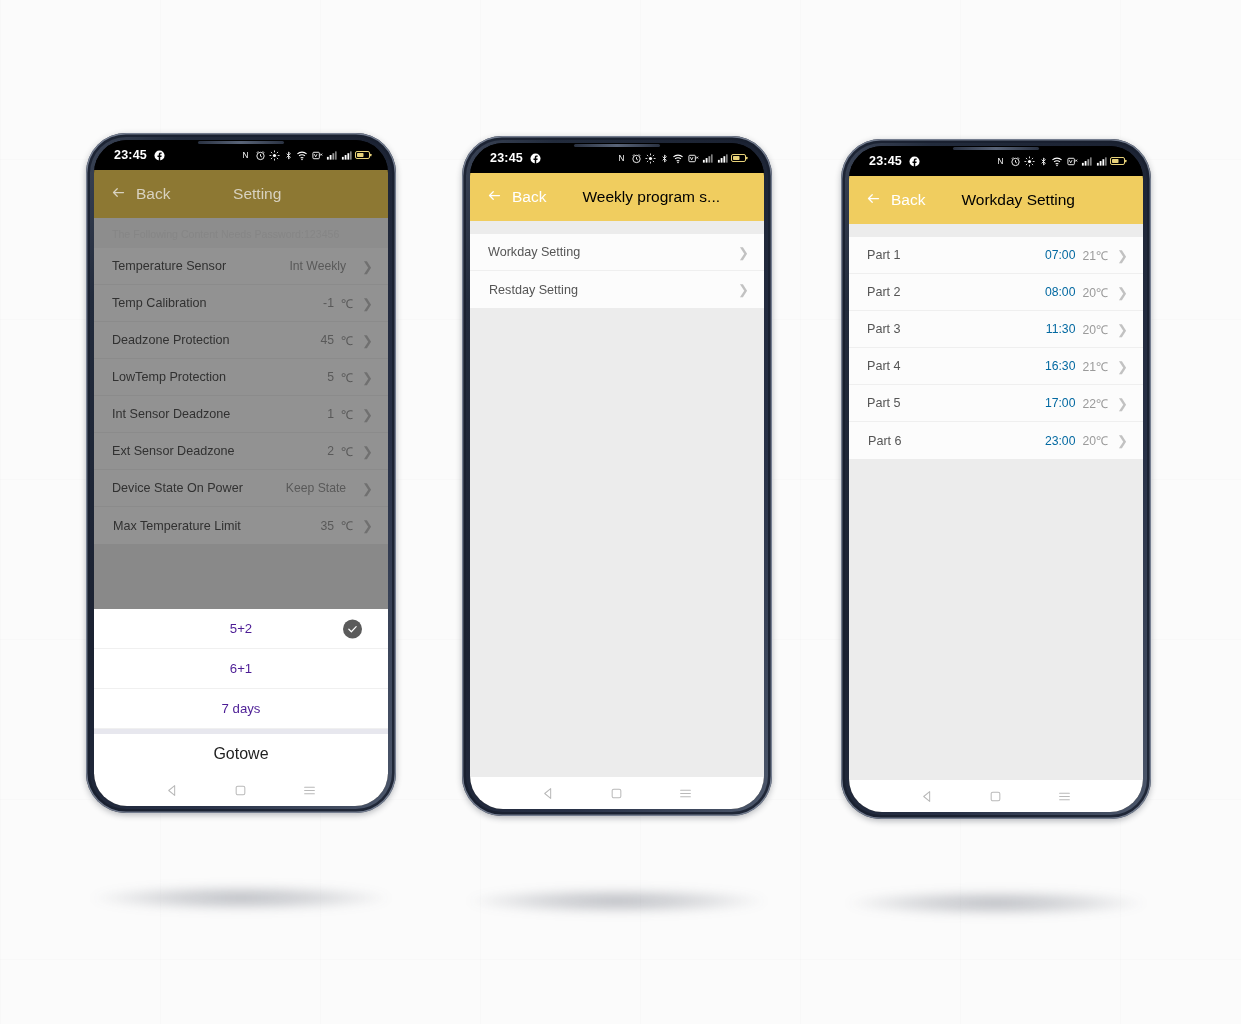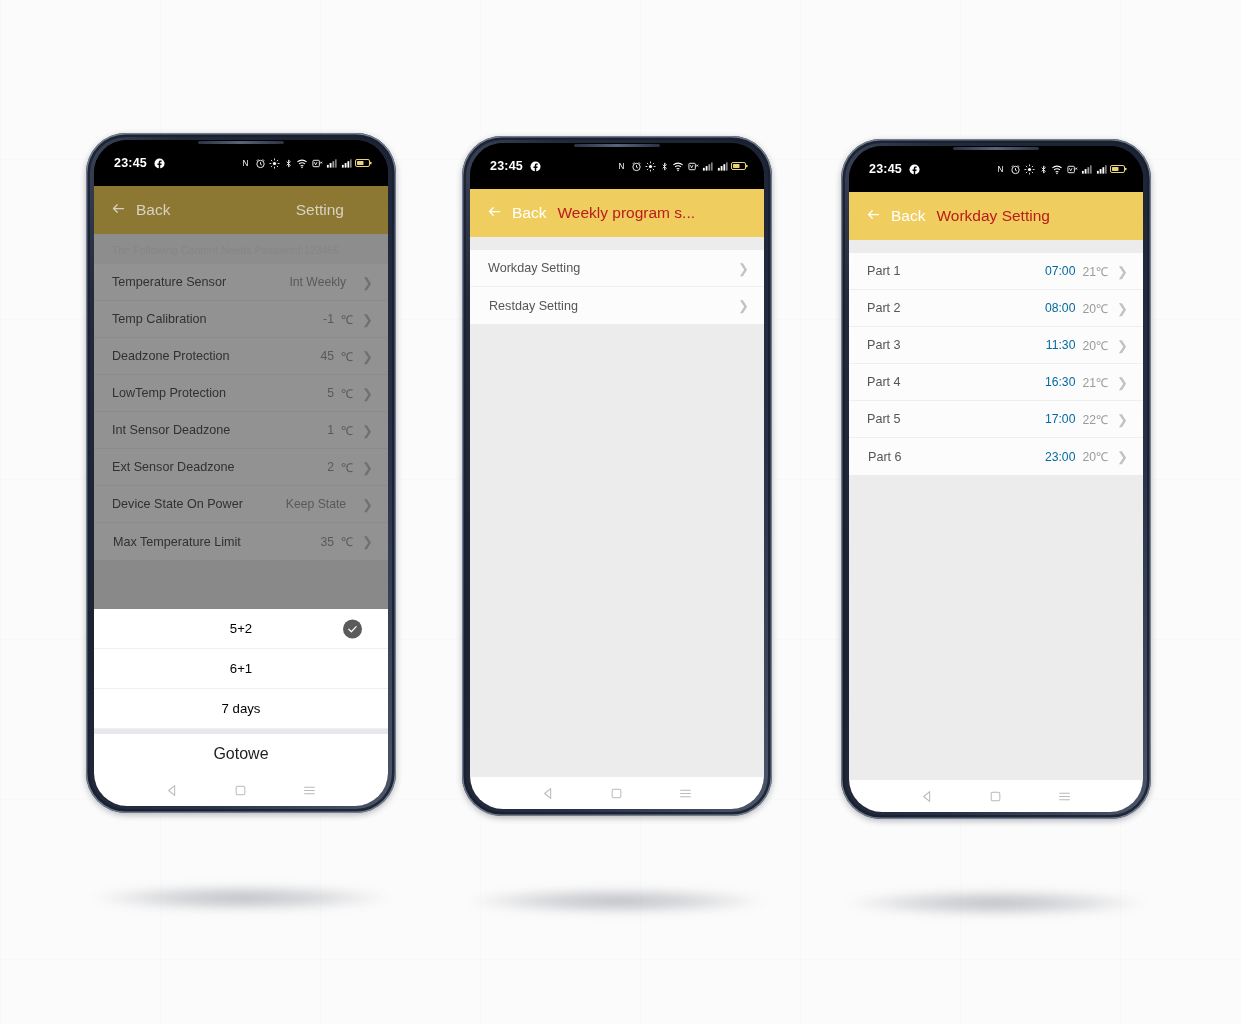--- a/index.html
+++ b/index.html
@@ -52,41 +52,41 @@
   }
   .speaker-slit {
     position: absolute; top: 1px; left: 50%; transform: translateX(-50%);
     width: 86px; height: 3px; border-radius: 2px;
     background: linear-gradient(90deg,#2a3242,#596478,#2a3242);
     z-index: 7;
   }
 
   
   .statusbar {
-    height: 46px; background: #000; color: #fff;
+    height: 30px; background: #000; color: #fff;
     display: flex; align-items: center; justify-content: space-between;
     padding: 0 16px 0 20px; flex: 0 0 auto; position: relative; z-index: 5;
   }
   .sb-left { display:flex; align-items:center; gap:7px; }
   .sb-time { font-size: 12.5px; font-weight: 600; letter-spacing:.2px; }
   .sb-right { display:flex; align-items:center; gap:3.5px; }
   .sb-ico { display:block; }
 
   
   .appbar {
     flex: 0 0 auto; height: 48px;
     background: #f0cd5f;
     display: flex; align-items: center; padding: 0 0 0 16px;
     position: relative; z-index: 4;
   }
   .appbar.dim { background: #8d7833; }
   .back-grp { display:flex; align-items:flex-start; gap:9px; cursor:pointer; }
   .back-label { color:#fff; font-size:15.5px; }
-  .appbar-title { color:#b91c1c; font-size:15.5px; margin-left: 11px; white-space:nowrap; }
-  .appbar.center-title .appbar-title { margin-left: 0; flex:1; text-align:right; padding-right: 44px; }
+  .appbar-title { color:#000000; font-size:15.5px; margin-left: 36px; white-space:nowrap; }
+  .appbar.center-title .appbar-title { margin-left: 0; flex:1; text-align:center; padding-right: 44px; }
   .appbar.dim .back-label, .appbar.dim .appbar-title { color: #d8d2c0; }
   .appbar.dim svg path, .appbar.dim svg line, .appbar.dim svg polyline { stroke: #d8d2c0 !important; }
 
   
   .content { flex: 1 1 auto; background: #ececec; overflow: hidden; position: relative; }
   .gap-strip { height: 13px; background: #ececec; }
   .list { background: #fcfcfc; }
   .row {
     height: 37px; display:flex; align-items:center;
     padding: 0 15px 0 18px; background:#fcfcfc;
@@ -112,21 +112,21 @@
   .sheet {
     position:absolute; left:0; right:0; bottom:0; z-index: 6;
     background:#fff;
   }
   .sheet-title {
     text-align:center; font-size: 10.8px; color:#b3b3b3; padding: 13px 0 12px;
     border-bottom: 1px solid #f0f0f0;
   }
   .sheet-opt {
     position: relative; height: 40px; display:flex; align-items:center; justify-content:center;
-    font-size: 13.2px; color:#000000; border-bottom: 1px solid #f0f0f0; cursor:pointer;
+    font-size: 13.2px; color:#4c1d95; border-bottom: 1px solid #f0f0f0; cursor:pointer;
   }
   .check-badge {
     position:absolute; right: 26px; top:50%; transform: translateY(-50%);
     width: 19px; height: 19px; border-radius: 50%; background:#5b5b5b;
     display:flex; align-items:center; justify-content:center;
   }
   .sheet-sep { height: 5px; background:#e7e7ee; }
   .sheet-done {
     height: 40px; display:flex; align-items:center; justify-content:center;
     font-size: 16px; color:#1f1f1f; background:#fff; cursor:pointer;

